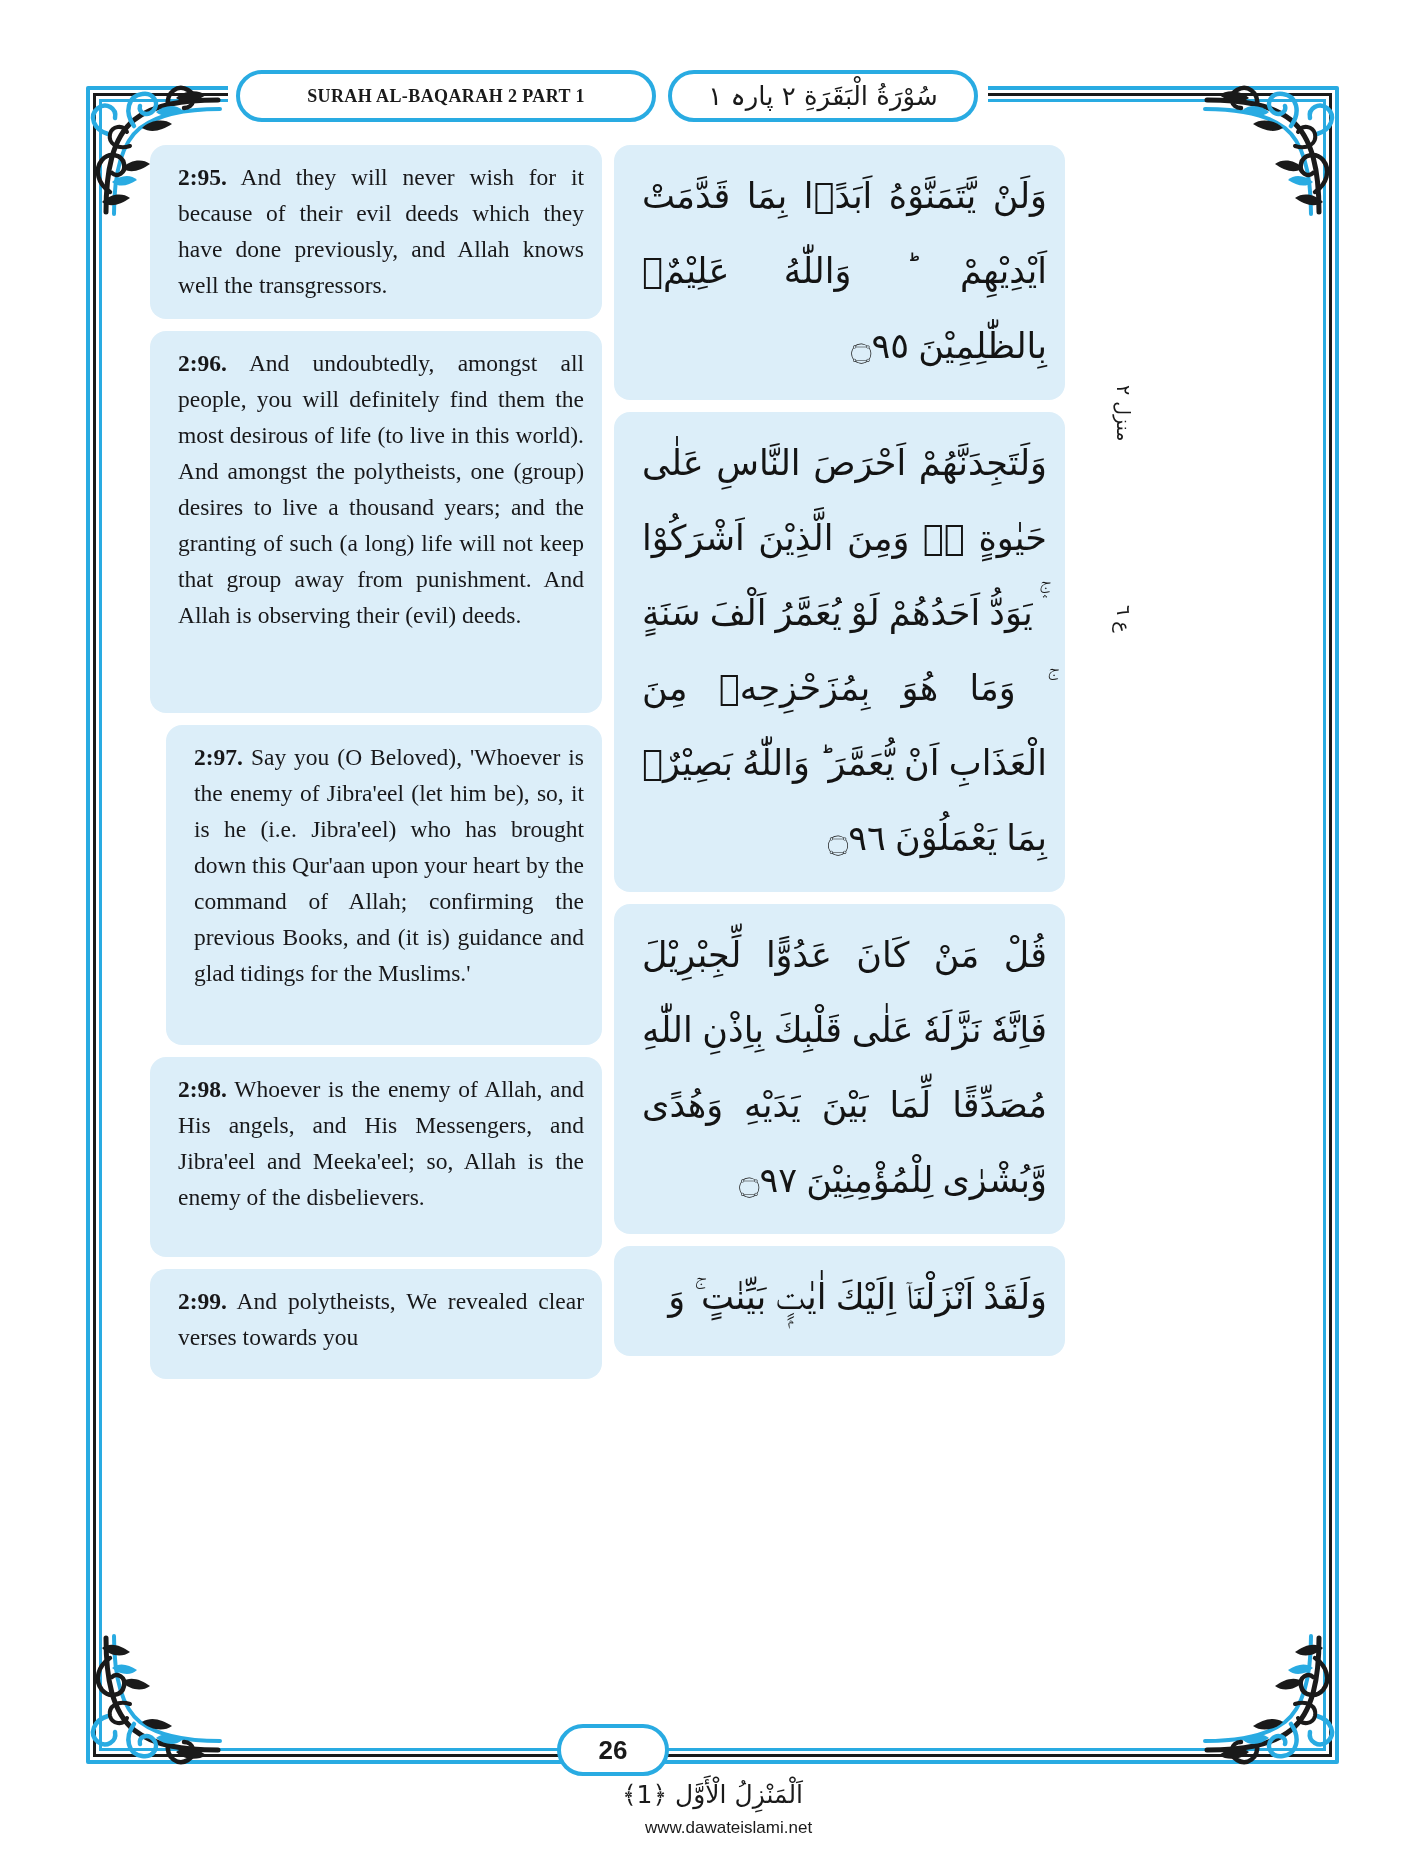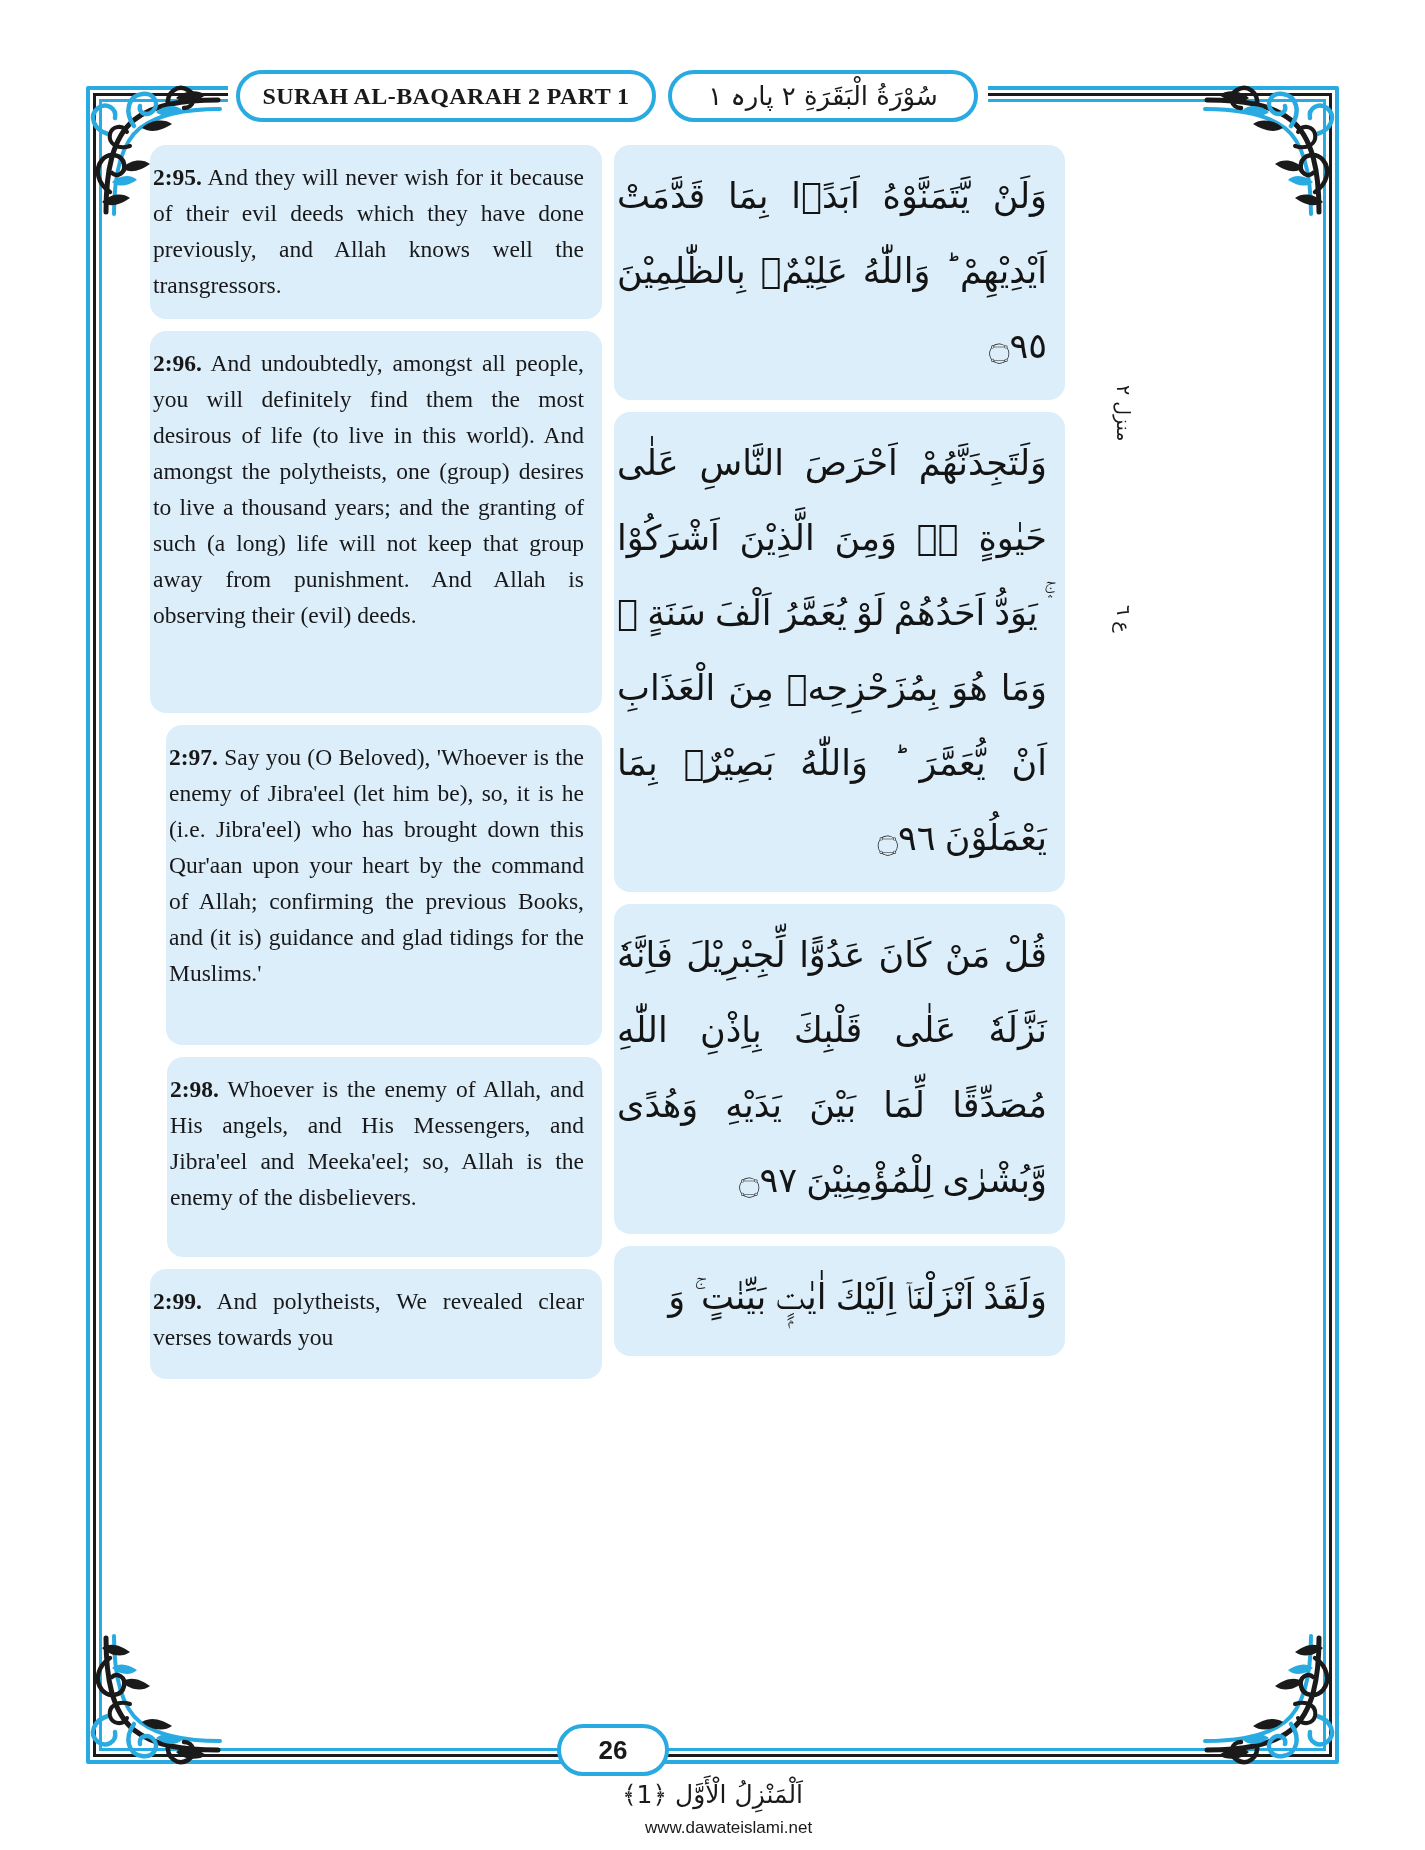--- a/index.html
+++ b/index.html
@@ -77,21 +77,21 @@
     justify-content: center;
     height: 52px;
     top: 10px;
   }
   .pill-left  { left: 236px; width: 420px; }
   .pill-right { left: 668px; width: 310px; }
 
   .pill-left .pill-text {
     font-family: "Liberation Serif", serif;
     font-weight: bold;
-    font-size: 24px;
+    font-size: 18px;
     letter-spacing: 0.4px;
     color: #1a1a1a;
     white-space: nowrap;
   }
   .pill-right .pill-text {
     font-family: "DejaVu Sans", sans-serif;
     font-size: 26px;
     color: #1a1a1a;
     direction: rtl;
     white-space: nowrap;
@@ -145,21 +145,21 @@
     display: flex;
     gap: 12px;
   }
   .col { display: flex; flex-direction: column; gap: 12px; }
   .col-en { width: 452px; }
   .col-ar { width: 451px; }
 
   .vblock {
     background: #DCEEF9;
     border-radius: 16px;
-    padding: 14px 18px 16px 3px;
+    padding: 14px 18px 16px 28px;
   }
 
   .en-text {
     font-family: "Liberation Serif", serif;
     font-size: 23.5px;
     line-height: 36px;
     color: #18181a;
     text-align: justify;
     text-align-last: left;
     hyphens: none;
@@ -176,21 +176,21 @@
     direction: rtl;
     text-align: justify;
     text-align-last: right;
     word-spacing: -2px;
   }
 
   
   .h95 { min-height: 148px; }
   .h96 { min-height: 382px; }
   .h97 { min-height: 320px; margin-left: 16px; }
-  .h98 { min-height: 200px; margin-left: 17px; }
+  .h98 { min-height: 200px; }
   .h99 { min-height: 110px; }
 
   .ar95 { min-height: 148px; }
   .ar96 { min-height: 382px; }
   .ar97 { min-height: 320px; }
   .ar98 { min-height: 200px; }
   .ar99 { min-height: 110px; }
 
   
   .margin-note {

